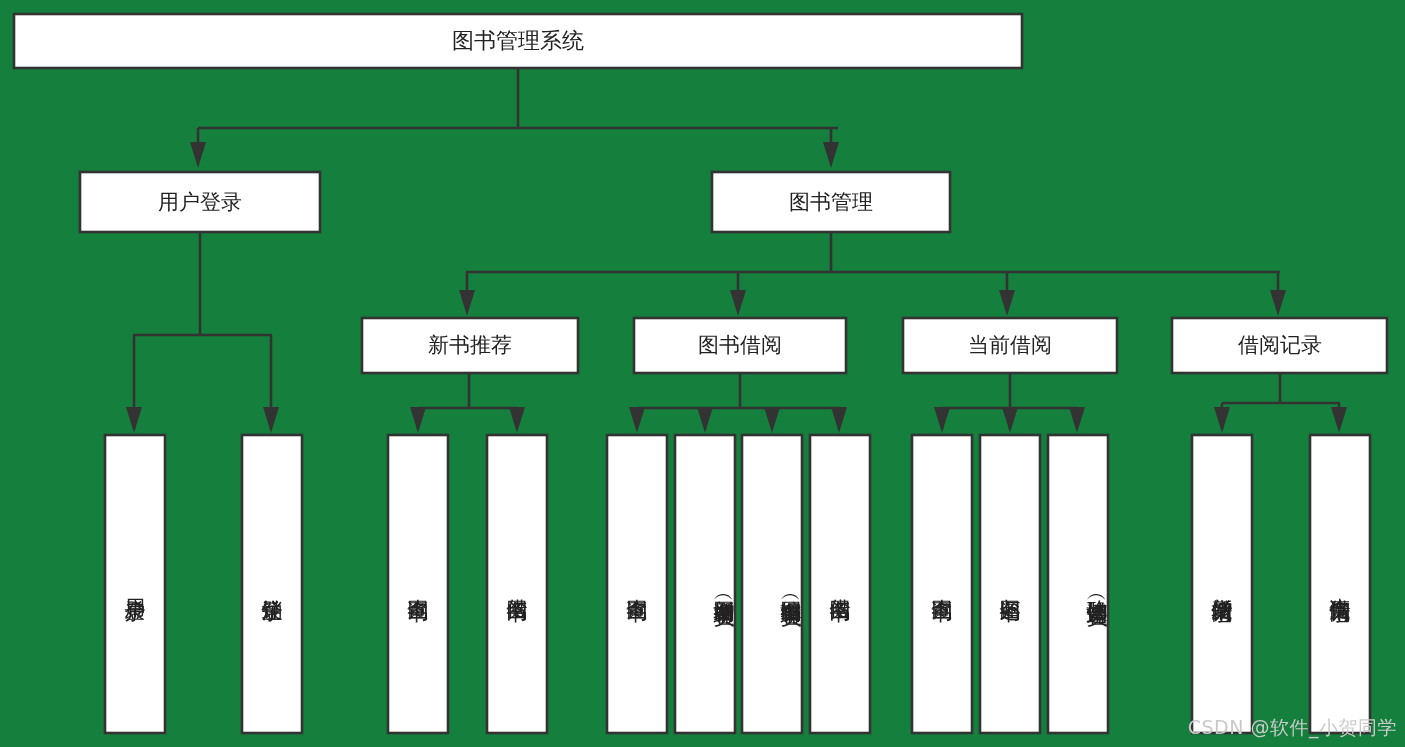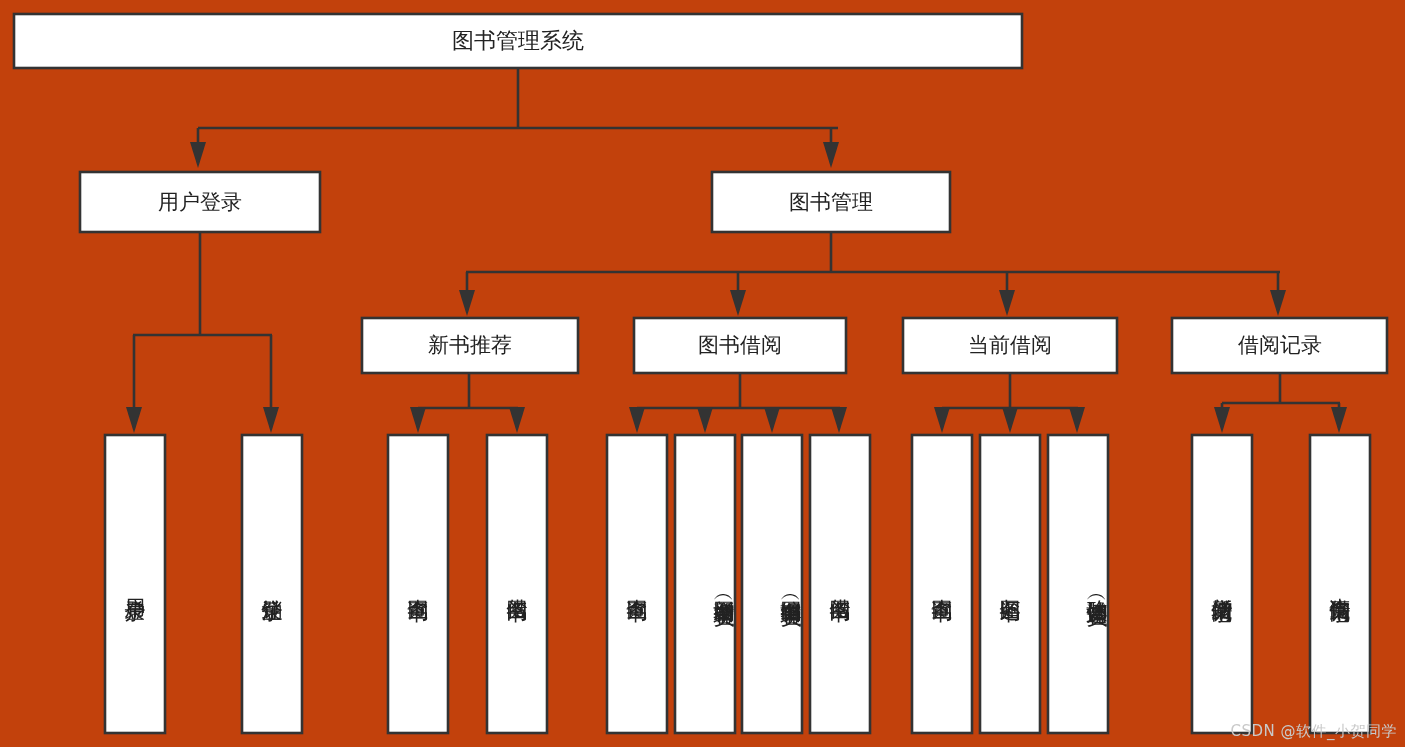--- a/index.html
+++ b/index.html
@@ -10,21 +10,21 @@
   body {
     width: 1405px;
     height: 747px;
     font-family: "DejaVu Sans", "Liberation Sans", sans-serif;
     overflow: hidden;
   }
   #diagram-root {
     position: relative;
     width: 1405px;
     height: 747px;
-    background: #c2410c;
+    background: #15803d;
   }
   svg.flow {
     position: absolute;
     top: 0;
     left: 0;
     width: 1405px;
     height: 747px;
     display: block;
   }
   .node-rect {
@@ -69,21 +69,21 @@
     pointer-events: none;
   }
   .leaf-label.center-v {
     align-items: center;
   }
   .watermark {
     position: absolute;
     right: 8px;
     bottom: 6px;
     font-family: "DejaVu Sans", "Liberation Sans", sans-serif;
-    font-size: 15px;
+    font-size: 19px;
     color: #c9c9c9;
     white-space: nowrap;
     letter-spacing: 0.5px;
     text-align: right;
   }
 </style>
 </head>
 <body>
 
 <div id="diagram-root">

